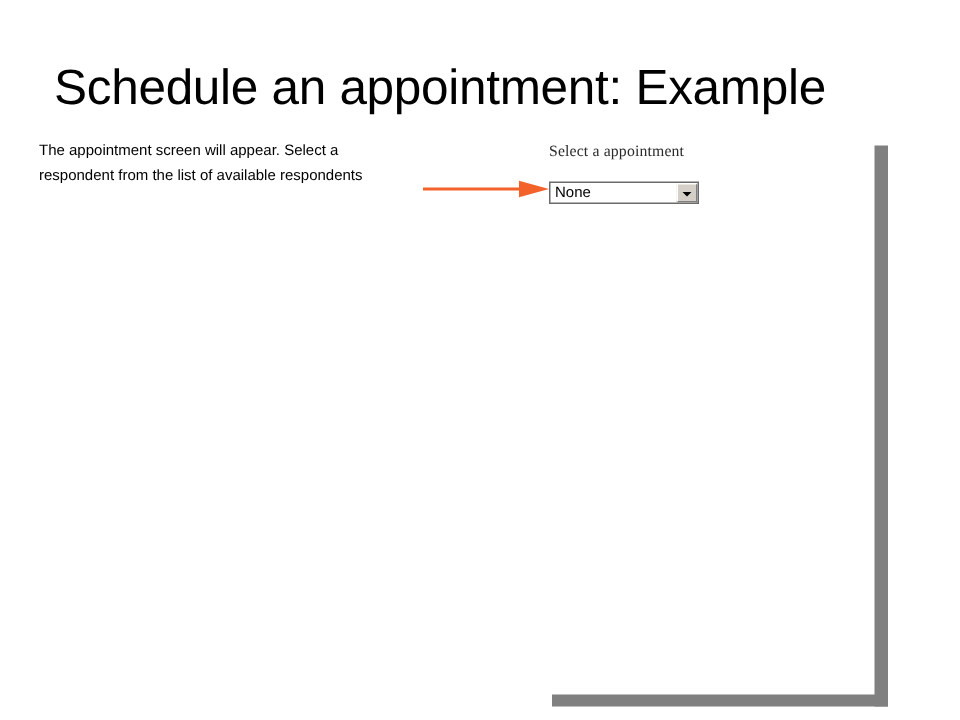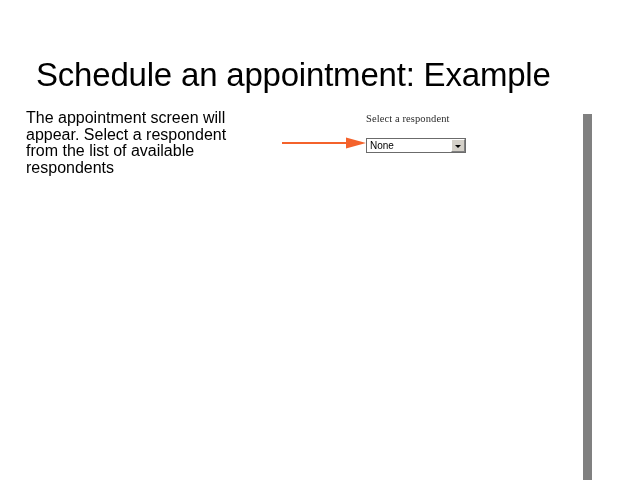--- a/index.html
+++ b/index.html
@@ -12,21 +12,20 @@
     background: #ffffff;
     font-family: "Liberation Sans", sans-serif;
     overflow: hidden;
   }
 
   #slide {
     position: relative;
     width: 640px;
     height: 408px;
     background: #ffffff;
-    margin-top: 17px;
   }
 
   
   #slide-title {
     position: absolute;
     left: 36px;
     top: 38px;
     width: 580px;
     font-family: "Liberation Sans", sans-serif;
     font-size: 33px;
@@ -37,21 +36,21 @@
     white-space: nowrap;
   }
 
   
   #body-text {
     position: absolute;
     left: 26px;
     top: 93px;
     width: 228px;
     font-family: "Liberation Sans", sans-serif;
-    font-size: 16px;
+    font-size: 10px;
     font-weight: 400;
     color: #000000;
     line-height: 16.5px;
   }
 
   
   #screenshot-region {
     position: absolute;
     left: 362px;
     top: 94px;
@@ -154,21 +153,21 @@
 <body>
 
 <div id="slide">
 
   <div id="slide-title">Schedule an appointment: Example</div>
 
   <div id="body-text">The appointment screen will appear. Select a respondent from the list of available respondents</div>
 
   <div id="screenshot-region">
 
-    <div id="dropdown-label">Select a respondent</div>
+    <div id="dropdown-label">Select a appointment</div>
 
     <div id="respondent-select">
       <span id="respondent-select-value">None</span>
       <span id="respondent-select-arrow"></span>
     </div>
 
   </div>
 
   <svg id="callout-arrow" viewBox="0 0 86 16">
     <line x1="0" y1="8" x2="68" y2="8" stroke="#f4622b" stroke-width="2"></line>

